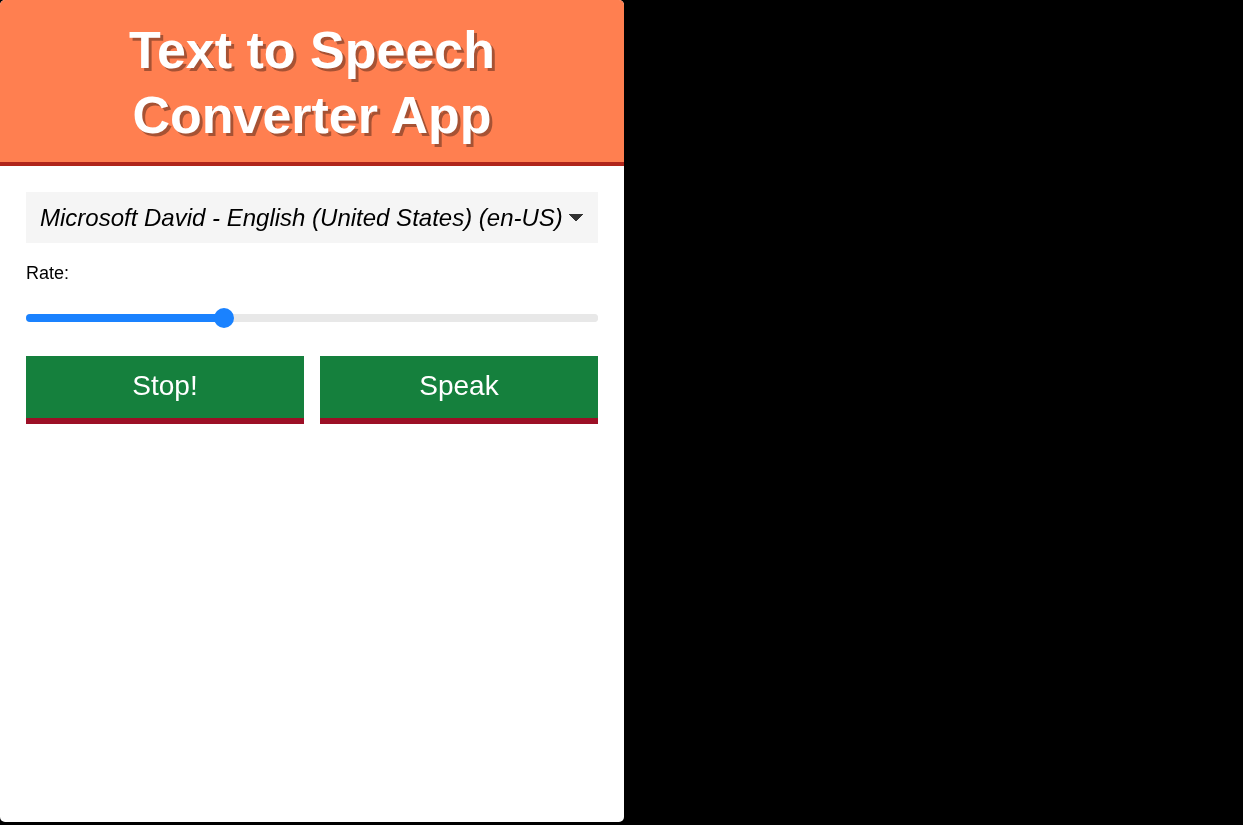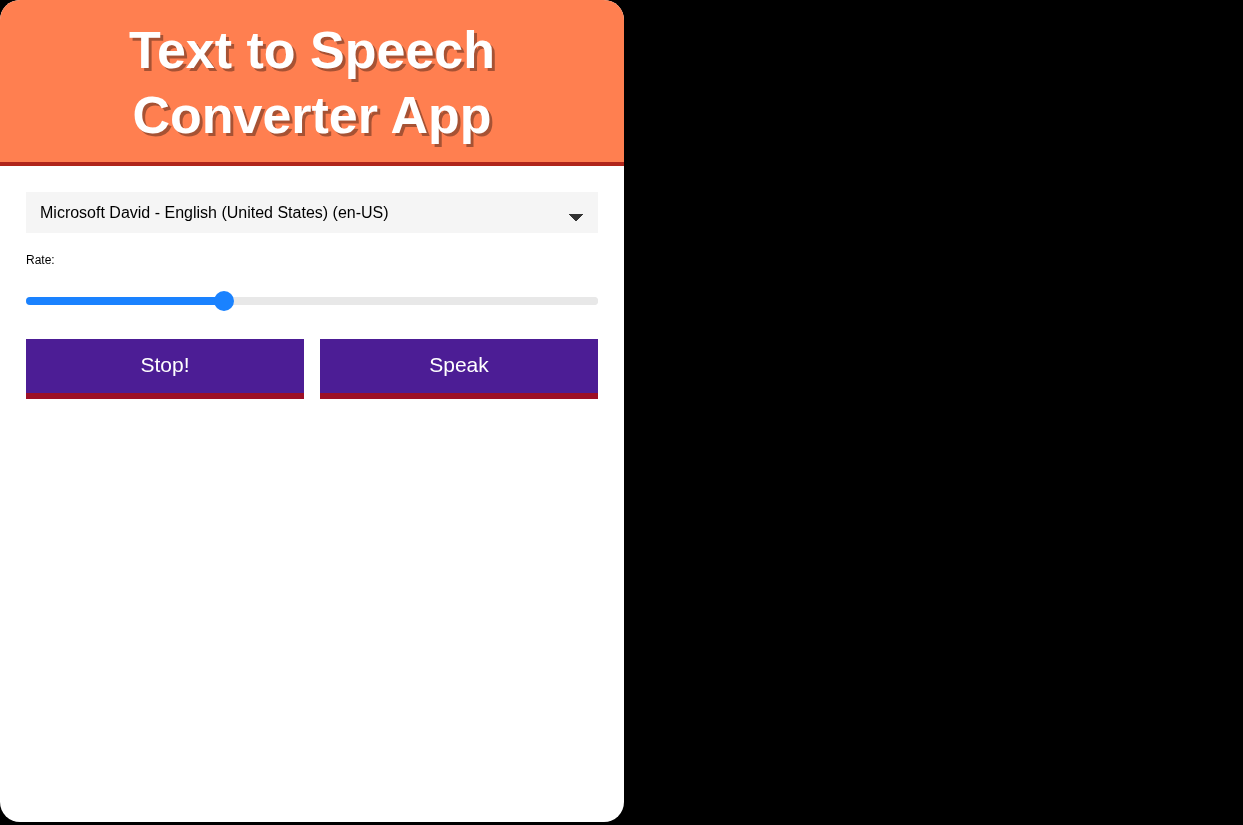--- a/index.html
+++ b/index.html
@@ -14,21 +14,21 @@
       height: 825px;
       position: relative;
     }
     .card {
       position: absolute;
       top: 0;
       left: 0;
       width: 624px;
       height: 822px;
       background: #fff;
-      border-radius: 20px;
+      border-radius: 5px;
       overflow: hidden;
       box-shadow: 4px 4px 10px rgba(0,0,0,0.6);
     }
     .header {
       background: #ff7f50;
       border-bottom: 4px solid #b0251b;
       padding: 18px 10px 14px 10px;
       text-align: center;
     }
     .header h1 {
@@ -38,38 +38,39 @@
       line-height: 1.25;
       text-shadow: 3px 3px 0 rgba(0,0,0,0.35);
     }
     .content {
       padding: 26px 26px 24px 26px;
       display: flex;
       flex-direction: column;
     }
     .voice-select {
       width: 100%;
-      font-size: 16px;
+      font-size: 24px;
       padding: 12px 14px;
       border: none;
       background: #f5f5f5;
       color: #000;
       appearance: none;
       -webkit-appearance: none;
       -moz-appearance: none;
       background-image: linear-gradient(45deg, transparent 50%, #333 50%), linear-gradient(135deg, #333 50%, transparent 50%);
       background-position: calc(100% - 22px) 22px, calc(100% - 14px) 22px;
       background-size: 8px 8px, 8px 8px;
       background-repeat: no-repeat;
+      font-style: italic;
     }
     .slider-group {
       margin-top: 20px;
     }
     .slider-label {
-      font-size: 12px;
+      font-size: 18px;
       color: #000;
       margin-bottom: 24px;
       display: block;
     }
     .slider {
       -webkit-appearance: none;
       appearance: none;
       width: 100%;
       height: 8px;
       border-radius: 6px;
@@ -121,23 +122,23 @@
       resize: both;
       color: #000;
     }
     .btn-row {
       display: flex;
       gap: 16px;
       margin-top: 30px;
     }
     .btn {
       flex: 1;
-      background: #4c1d95;
+      background: #15803d;
       color: #fff;
-      font-size: 21px;
+      font-size: 28px;
       border: none;
       padding: 14px 0 16px 0;
       cursor: pointer;
       border-bottom: 6px solid #9c0f26;
     }
   </style>
 </head>
 <body>
 
 <div class="card">

